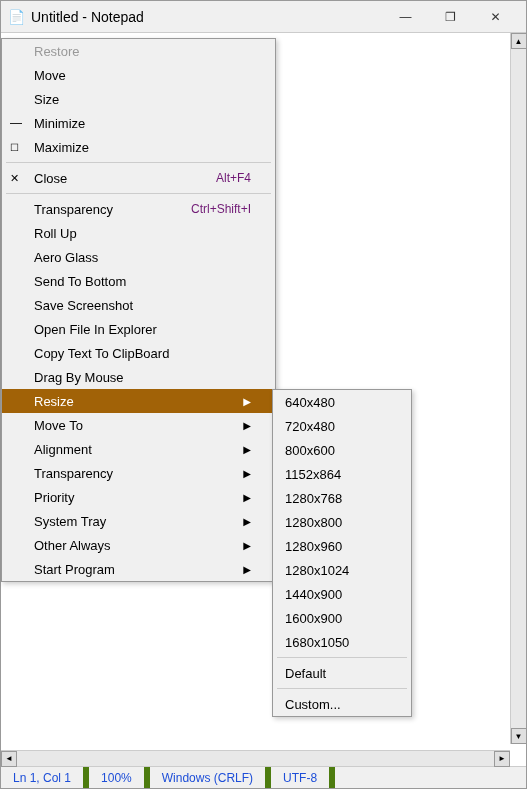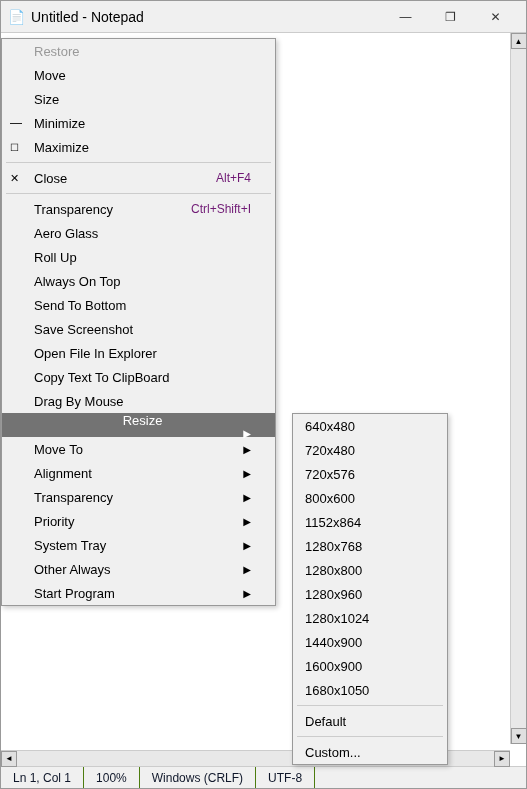--- a/index.html
+++ b/index.html
@@ -78,22 +78,22 @@
       background: #f0f0f0;
       border-top: 1px solid #ccc;
       display: flex;
       align-items: center;
       flex-shrink: 0;
     }
 
     .statusbar-item {
       padding: 0 12px;
       font-size: 12px;
-      color: #0f172a;
-      border-right: 1px solid #4d7c0f;
+      color: #1d4ed8;
+      border-right: 6px solid #4d7c0f;
       height: 100%;
       display: flex;
       align-items: center;
     }
 
     
     .context-menu {
       position: absolute;
       top: 5px;
       left: 0px;
@@ -113,23 +113,22 @@
       position: relative;
       color: #000;
       white-space: nowrap;
     }
 
     .menu-item.disabled {
       color: #999;
     }
 
     .menu-item.highlighted {
-      background: #737373;
+      background: #a16207;
       color: white;
-      flex-direction: column;
     }
 
     .menu-item .shortcut {
       margin-left: auto;
       color: #701a75;
       font-size: 12px;
     }
 
     .menu-item .arrow {
       margin-left: auto;
@@ -145,22 +144,22 @@
     .menu-separator {
       height: 1px;
       background: #ccc;
       margin: 3px 4px;
     }
 
     
     .submenu {
       position: absolute;
       top: 0px;
-      left: 290px;
-      width: 156px;
+      left: 270px;
+      width: 140px;
       background: #f0f0f0;
       border: 1px solid #999;
       box-shadow: 2px 2px 5px rgba(0,0,0,0.2);
       z-index: 101;
     }
 
     .submenu-item {
       height: 24px;
       display: flex;
       align-items: center;
@@ -305,30 +304,27 @@
       </div>
 
       <div class="menu-separator"></div>
 
       <div class="menu-item">
         <span>Transparency</span>
         <span class="shortcut">Ctrl+Shift+I</span>
       </div>
 
       <div class="menu-item">
+        <span>Roll Up</span>
+      </div>
+
+      <div class="menu-item">
         <span>Aero Glass</span>
       </div>
 
-      <div class="menu-item">
-        <span>Roll Up</span>
-      </div>
-
-      <div class="menu-item">
-        <span>Always On Top</span>
-      </div>
 
       <div class="menu-item">
         <span>Send To Bottom</span>
       </div>
 
       <div class="menu-item">
         <span>Save Screenshot</span>
       </div>
 
       <div class="menu-item">
@@ -346,23 +342,20 @@
       <div class="menu-item highlighted resize-item-container">
         <span>Resize</span>
         <span class="arrow">▶</span>
 
         <div class="submenu">
           <div class="submenu-item">
             <span>640x480</span>
           </div>
           <div class="submenu-item">
             <span>720x480</span>
-          </div>
-          <div class="submenu-item">
-            <span>720x576</span>
           </div>
           <div class="submenu-item">
             <span>800x600</span>
           </div>
           <div class="submenu-item">
             <span>1152x864</span>
           </div>
           <div class="submenu-item">
             <span>1280x768</span>
           </div>

